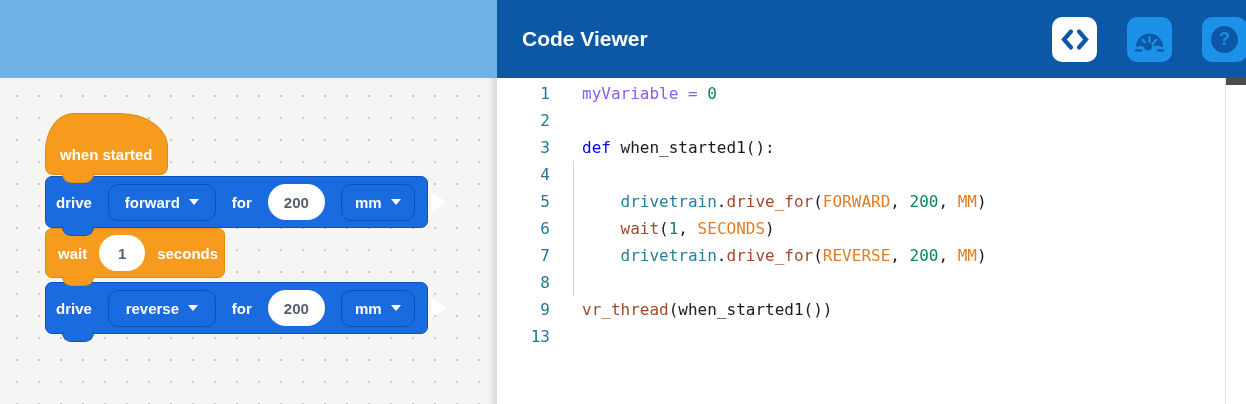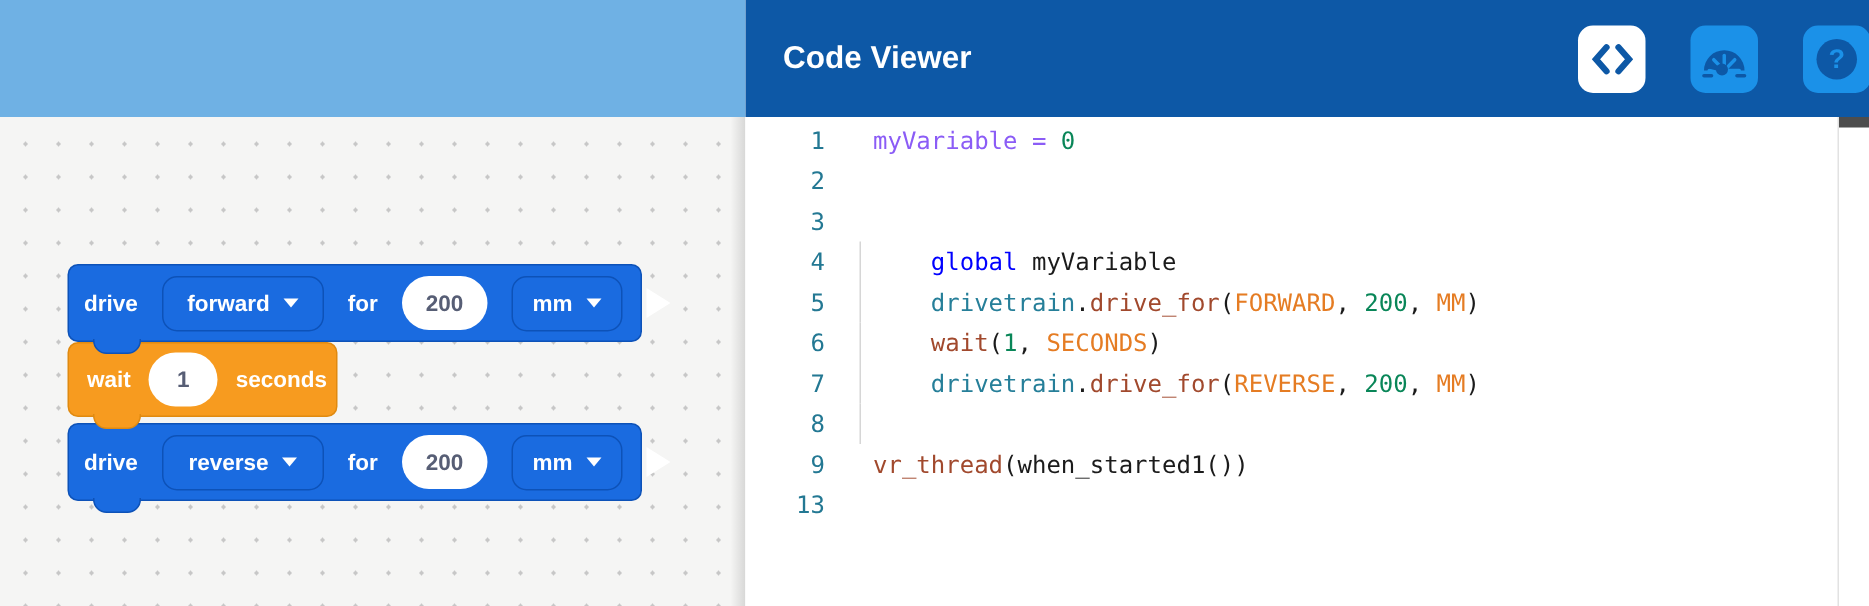--- a/index.html
+++ b/index.html
@@ -79,20 +79,23 @@
 
 <div class="app">
 
   <div class="left-pane">
     <div class="left-topbar"></div>
     <div class="canvas"></div>
     <div class="canvas-shadow"></div>
 
     <div class="blocks">
 
+      <div class="blk orange hat">
+        <span>when started</span>
+      </div>
 
       <div class="blk blue drive1">
         <span>drive</span>
         <span class="dd wide">
           <span>forward</span>
           <span class="caret"></span>
         </span>
         <span>for</span>
         <span class="oval">200</span>
         <span class="dd sm">
@@ -170,22 +173,22 @@
             <polyline points="4 4 21 25 4 46" fill="none" stroke="#a8a8a8" stroke-width="6.5" stroke-linecap="round" stroke-linejoin="round"></polyline>
           </svg>
         </span>
       </span>
     </div>
 
     <div class="code-area">
       <div>
           <div class="cl"><span class="ln" style="color: rgb(35, 120, 147);">1</span><span class="ct"><span style="color: #8b5cf6;">myVariable = </span><span style="color: rgb(9, 134, 88);">0</span></span></div>
           <div class="cl"><span class="ln" style="color: rgb(35, 120, 147);">2</span><span class="ct"></span></div>
-          <div class="cl"><span class="ln" style="color: rgb(35, 120, 147);">3</span></div>
-          <div class="cl"><span class="ln" style="color: rgb(35, 120, 147);">4</span><span class="guide"></span><span class="ct">    <span style="color: rgb(0, 0, 255);">global</span><span style="color: rgb(27, 27, 27);"> myVariable</span></span></div>
+          <div class="cl"><span class="ln" style="color: rgb(35, 120, 147);">3</span><span class="ct"><span style="color: rgb(0, 0, 255);">def</span><span style="color: rgb(27, 27, 27);"> when_started1():</span></span></div>
+          <div class="cl"><span class="ln" style="color: rgb(35, 120, 147);">4</span><span class="guide"></span></div>
           <div class="cl"><span class="ln" style="color: rgb(35, 120, 147);">5</span><span class="guide"></span><span class="ct">    <span style="color: rgb(38, 127, 153);">drivetrain</span><span style="color: rgb(27, 27, 27);">.</span><span style="color: rgb(161, 73, 45);">drive_for</span><span style="color: rgb(27, 27, 27);">(</span><span style="color: rgb(229, 124, 35);">FORWARD</span><span style="color: rgb(27, 27, 27);">, </span><span style="color: rgb(9, 134, 88);">200</span><span style="color: rgb(27, 27, 27);">, </span><span style="color: rgb(229, 124, 35);">MM</span><span style="color: rgb(27, 27, 27);">)</span></span></div>
           <div class="cl"><span class="ln" style="color: rgb(35, 120, 147);">6</span><span class="guide"></span><span class="ct">    <span style="color: rgb(161, 73, 45);">wait</span><span style="color: rgb(27, 27, 27);">(</span><span style="color: rgb(9, 134, 88);">1</span><span style="color: rgb(27, 27, 27);">, </span><span style="color: rgb(229, 124, 35);">SECONDS</span><span style="color: rgb(27, 27, 27);">)</span></span></div>
           <div class="cl"><span class="ln" style="color: rgb(35, 120, 147);">7</span><span class="guide"></span><span class="ct">    <span style="color: rgb(38, 127, 153);">drivetrain</span><span style="color: rgb(27, 27, 27);">.</span><span style="color: rgb(161, 73, 45);">drive_for</span><span style="color: rgb(27, 27, 27);">(</span><span style="color: rgb(229, 124, 35);">REVERSE</span><span style="color: rgb(27, 27, 27);">, </span><span style="color: rgb(9, 134, 88);">200</span><span style="color: rgb(27, 27, 27);">, </span><span style="color: rgb(229, 124, 35);">MM</span><span style="color: rgb(27, 27, 27);">)</span></span></div>
           <div class="cl"><span class="ln" style="color: rgb(35, 120, 147);">8</span><span class="guide"></span><span class="ct"></span></div>
           <div class="cl"><span class="ln" style="color: rgb(35, 120, 147);">9</span><span class="ct"><span style="color: rgb(161, 73, 45);">vr_thread</span><span style="color: rgb(27, 27, 27);">(when_started1())</span></span></div>
           <div class="cl"><span class="ln" style="color: rgb(35, 120, 147);">13</span><span class="ct"></span></div>
         </div>
     </div>
     <div class="scroll-sep"></div>
     <div class="scroll-thumb"></div>

